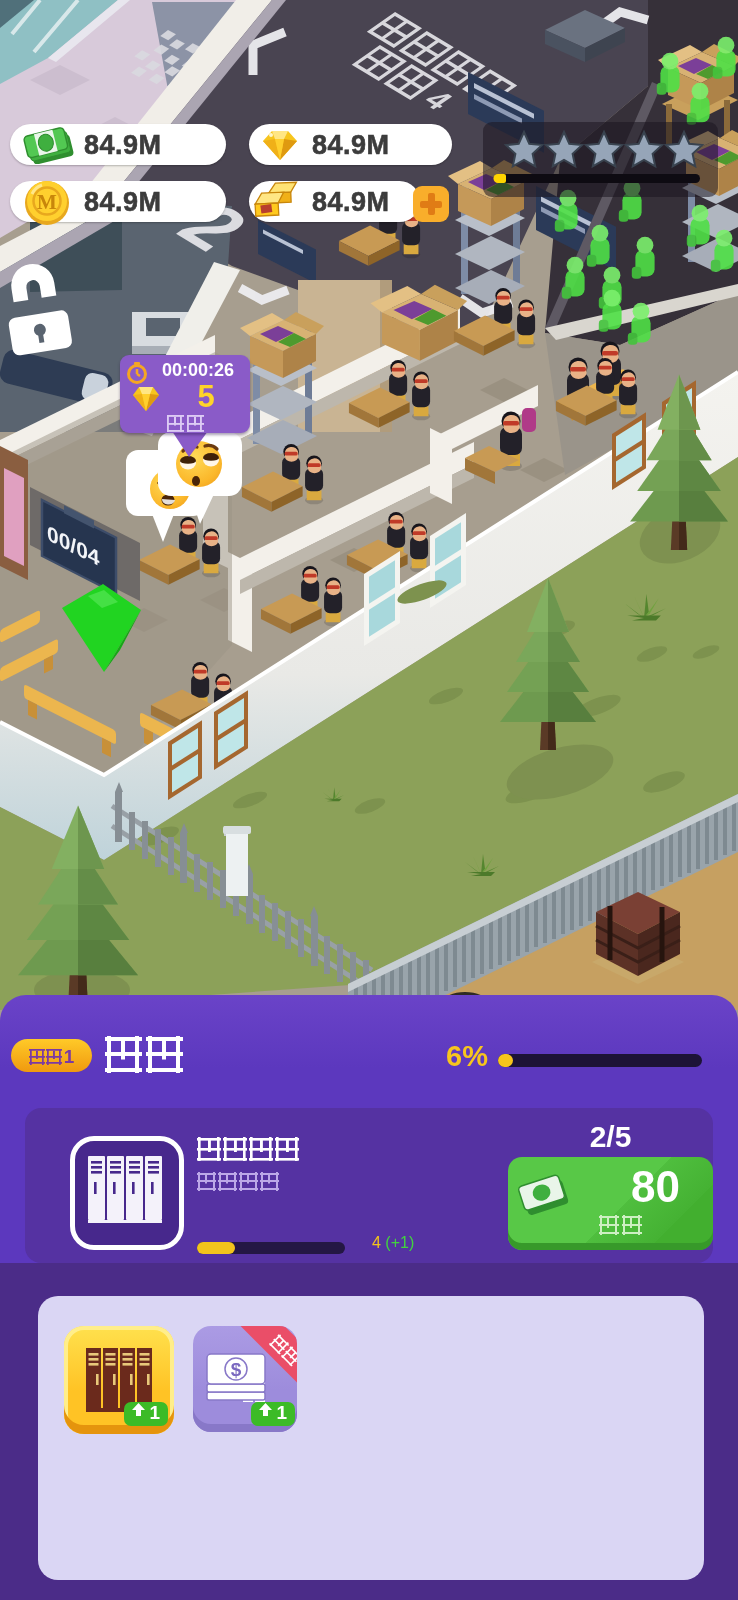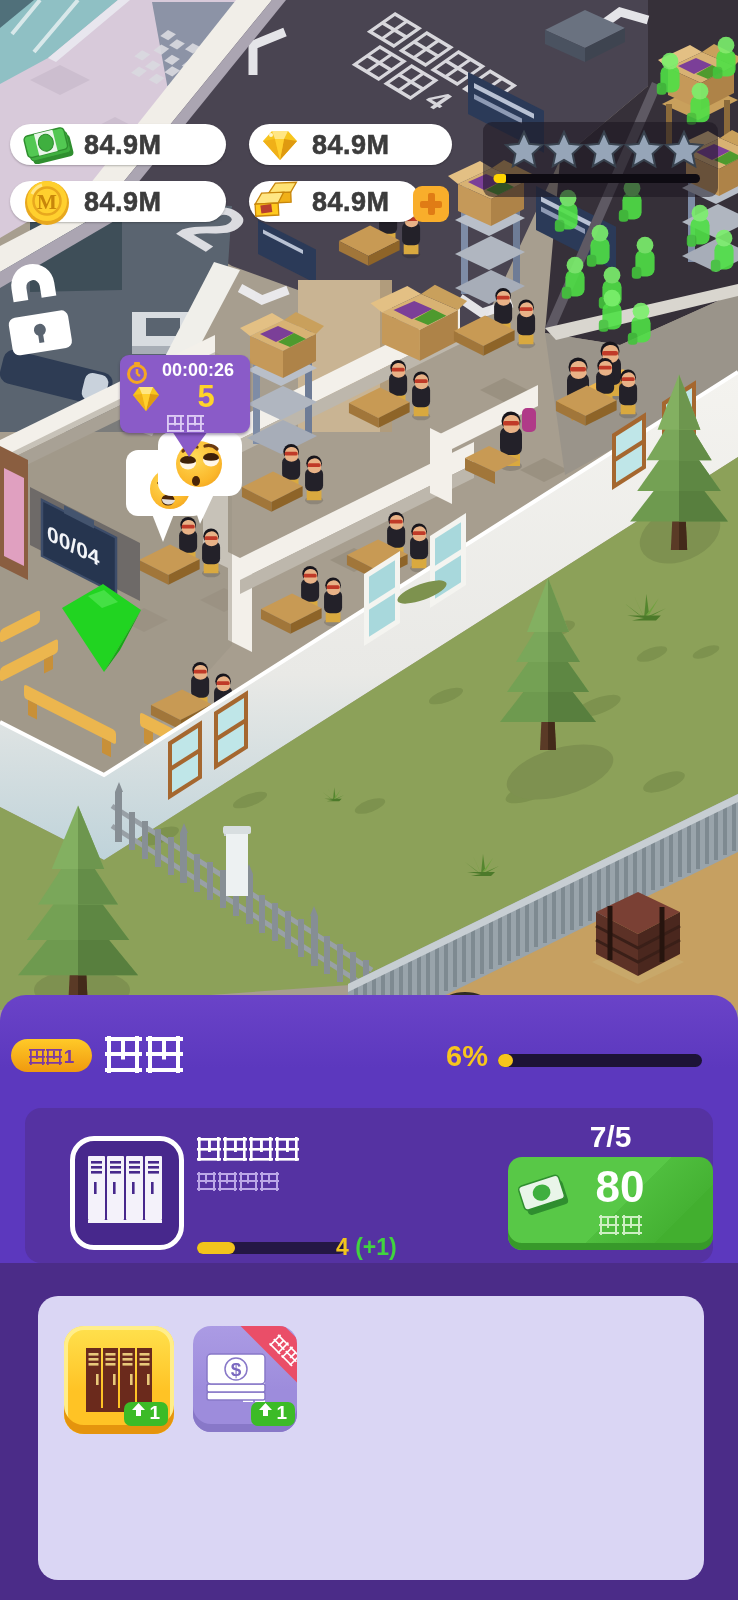--- a/index.html
+++ b/index.html
@@ -677,33 +677,33 @@
         <rect x="65" y="28" width="2.6" height="12"></rect>
       </g>
     </svg>
 
 <div class="abs" style="left:197px;top:1137px"><span class="cj" style="width:24px;height:24px;color:#FFFFFF;margin-right:2px;"></span><span class="cj" style="width:24px;height:24px;color:#FFFFFF;margin-right:2px;"></span><span class="cj" style="width:24px;height:24px;color:#FFFFFF;margin-right:2px;"></span><span class="cj" style="width:24px;height:24px;color:#FFFFFF;margin-right:0px;"></span></div>
 
 <div class="abs" style="left:197px;top:1172px"><span class="cj" style="width:19px;height:19px;color:#BCA8E8;margin-right:2px;"></span><span class="cj" style="width:19px;height:19px;color:#BCA8E8;margin-right:2px;"></span><span class="cj" style="width:19px;height:19px;color:#BCA8E8;margin-right:2px;"></span><span class="cj" style="width:19px;height:19px;color:#BCA8E8;margin-right:0px;"></span></div>
 
 <div class="abs" style="left:197px;top:1242px;width:148px;height:12px;background:#241744;border-radius:6px"></div>
 <div class="abs" style="left:197px;top:1242px;width:38px;height:12px;background:#F2C41C;border-radius:6px"></div>
-<div class="abs" style="left:336px;top:1234px;font-weight:bold;font-size:23px;color:#F2C41C">4 <span style="color:#41D33F">(+1)</span></div>
-
-<div class="abs" style="left:508px;top:1120px;width:205px;text-align:center;font-weight:bold;font-size:30px;color:#fff">7/5</div>
+<div class="abs" style="left:372px;top:1234px;font-weight:normal;font-size:16px;color:#F2C41C">4 <span style="color:#41D33F">(+1)</span></div>
+
+<div class="abs" style="left:508px;top:1120px;width:205px;text-align:center;font-weight:bold;font-size:30px;color:#fff">2/5</div>
 
 <div class="abs" style="left:508px;top:1157px;width:205px;height:93px;border-radius:14px;background:linear-gradient(135deg,#58C847 55%,#4FBE3E 55%,#45B233 78%,#42AF2F 78%);box-shadow:inset 0 -7px 0 #37992A"></div>
 <svg class="abs" style="left:513px;top:1166px" width="58" height="56" viewBox="0 0 58 56">
 <g transform="rotate(-18 29 28)">
         <rect x="10" y="20" width="42" height="25" rx="4" fill="#2F8E2F"></rect>
         <rect x="8" y="14" width="42" height="25" rx="4" fill="#E9F5E9" stroke="#2F8E2F" stroke-width="1.5"></rect>
         <ellipse cx="29" cy="26.5" rx="9" ry="8" fill="#3FAF3F"></ellipse>
       </g>
     </svg>
-<div class="abs" style="left:560px;top:1162px;width:120px;text-align:center;font-weight:bold;font-size:44px;color:#fff">80</div>
+<div class="abs" style="left:560px;top:1162px;width:120px;text-align:right;font-weight:bold;font-size:44px;color:#fff">80</div>
 <div class="abs" style="left:560px;top:1215px;width:120px;text-align:center"><span class="cj" style="width:20px;height:20px;color:#CDEFC2;margin-right:3px;"></span><span class="cj" style="width:20px;height:20px;color:#CDEFC2;margin-right:0px;"></span></div>
 
 <div class="abs" style="left:0;top:1263px;width:738px;height:337px;background:#4B2C88"></div>
 
 <div class="abs" style="left:38px;top:1296px;width:666px;height:284px;background:#DAD6F4;border-radius:20px"></div>
 
 <div class="abs" style="left:64px;top:1326px;width:110px;height:108px;border-radius:20px;background:linear-gradient(180deg,#FFE14E,#FFC325 60%);box-shadow:inset 0 -9px 0 #E5940D,inset 0 0 0 4px #FFEE8A"></div>
 <svg class="abs" style="left:86px;top:1348px" width="68" height="64" viewBox="0 0 68 64">
 <g fill="#6B2A1C">
         <rect x="0" y="60" width="68" height="4"></rect>

